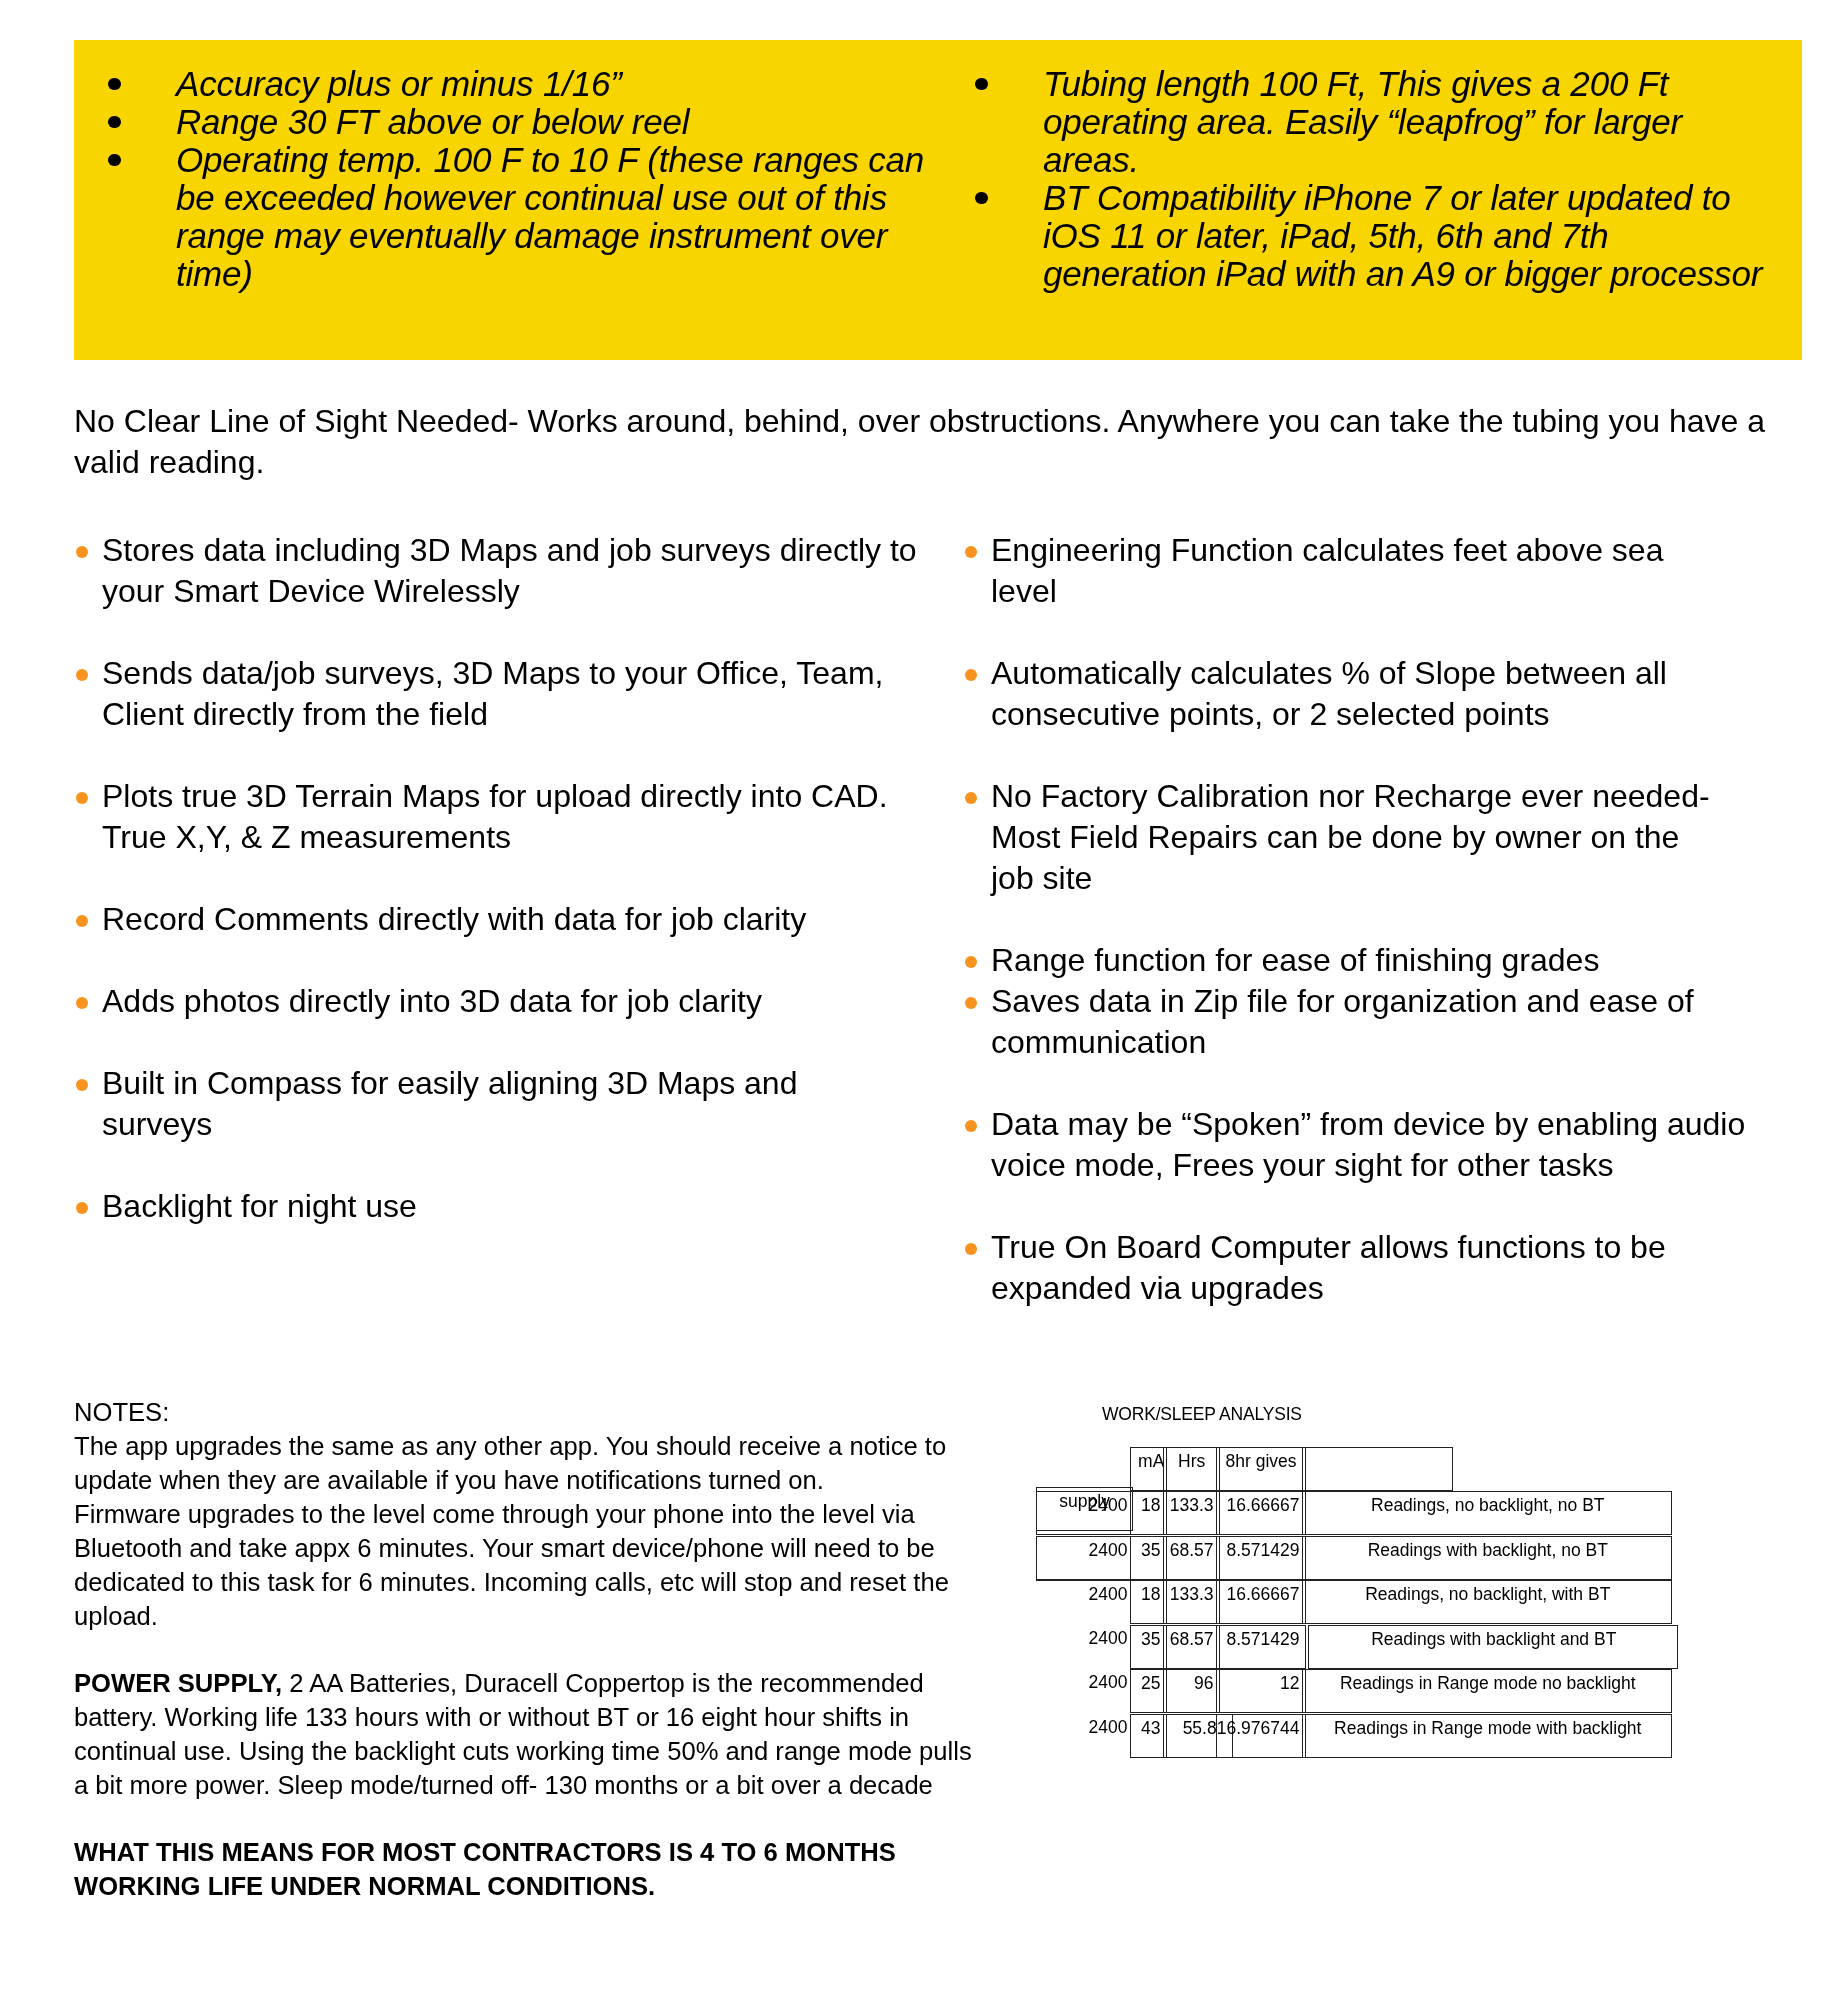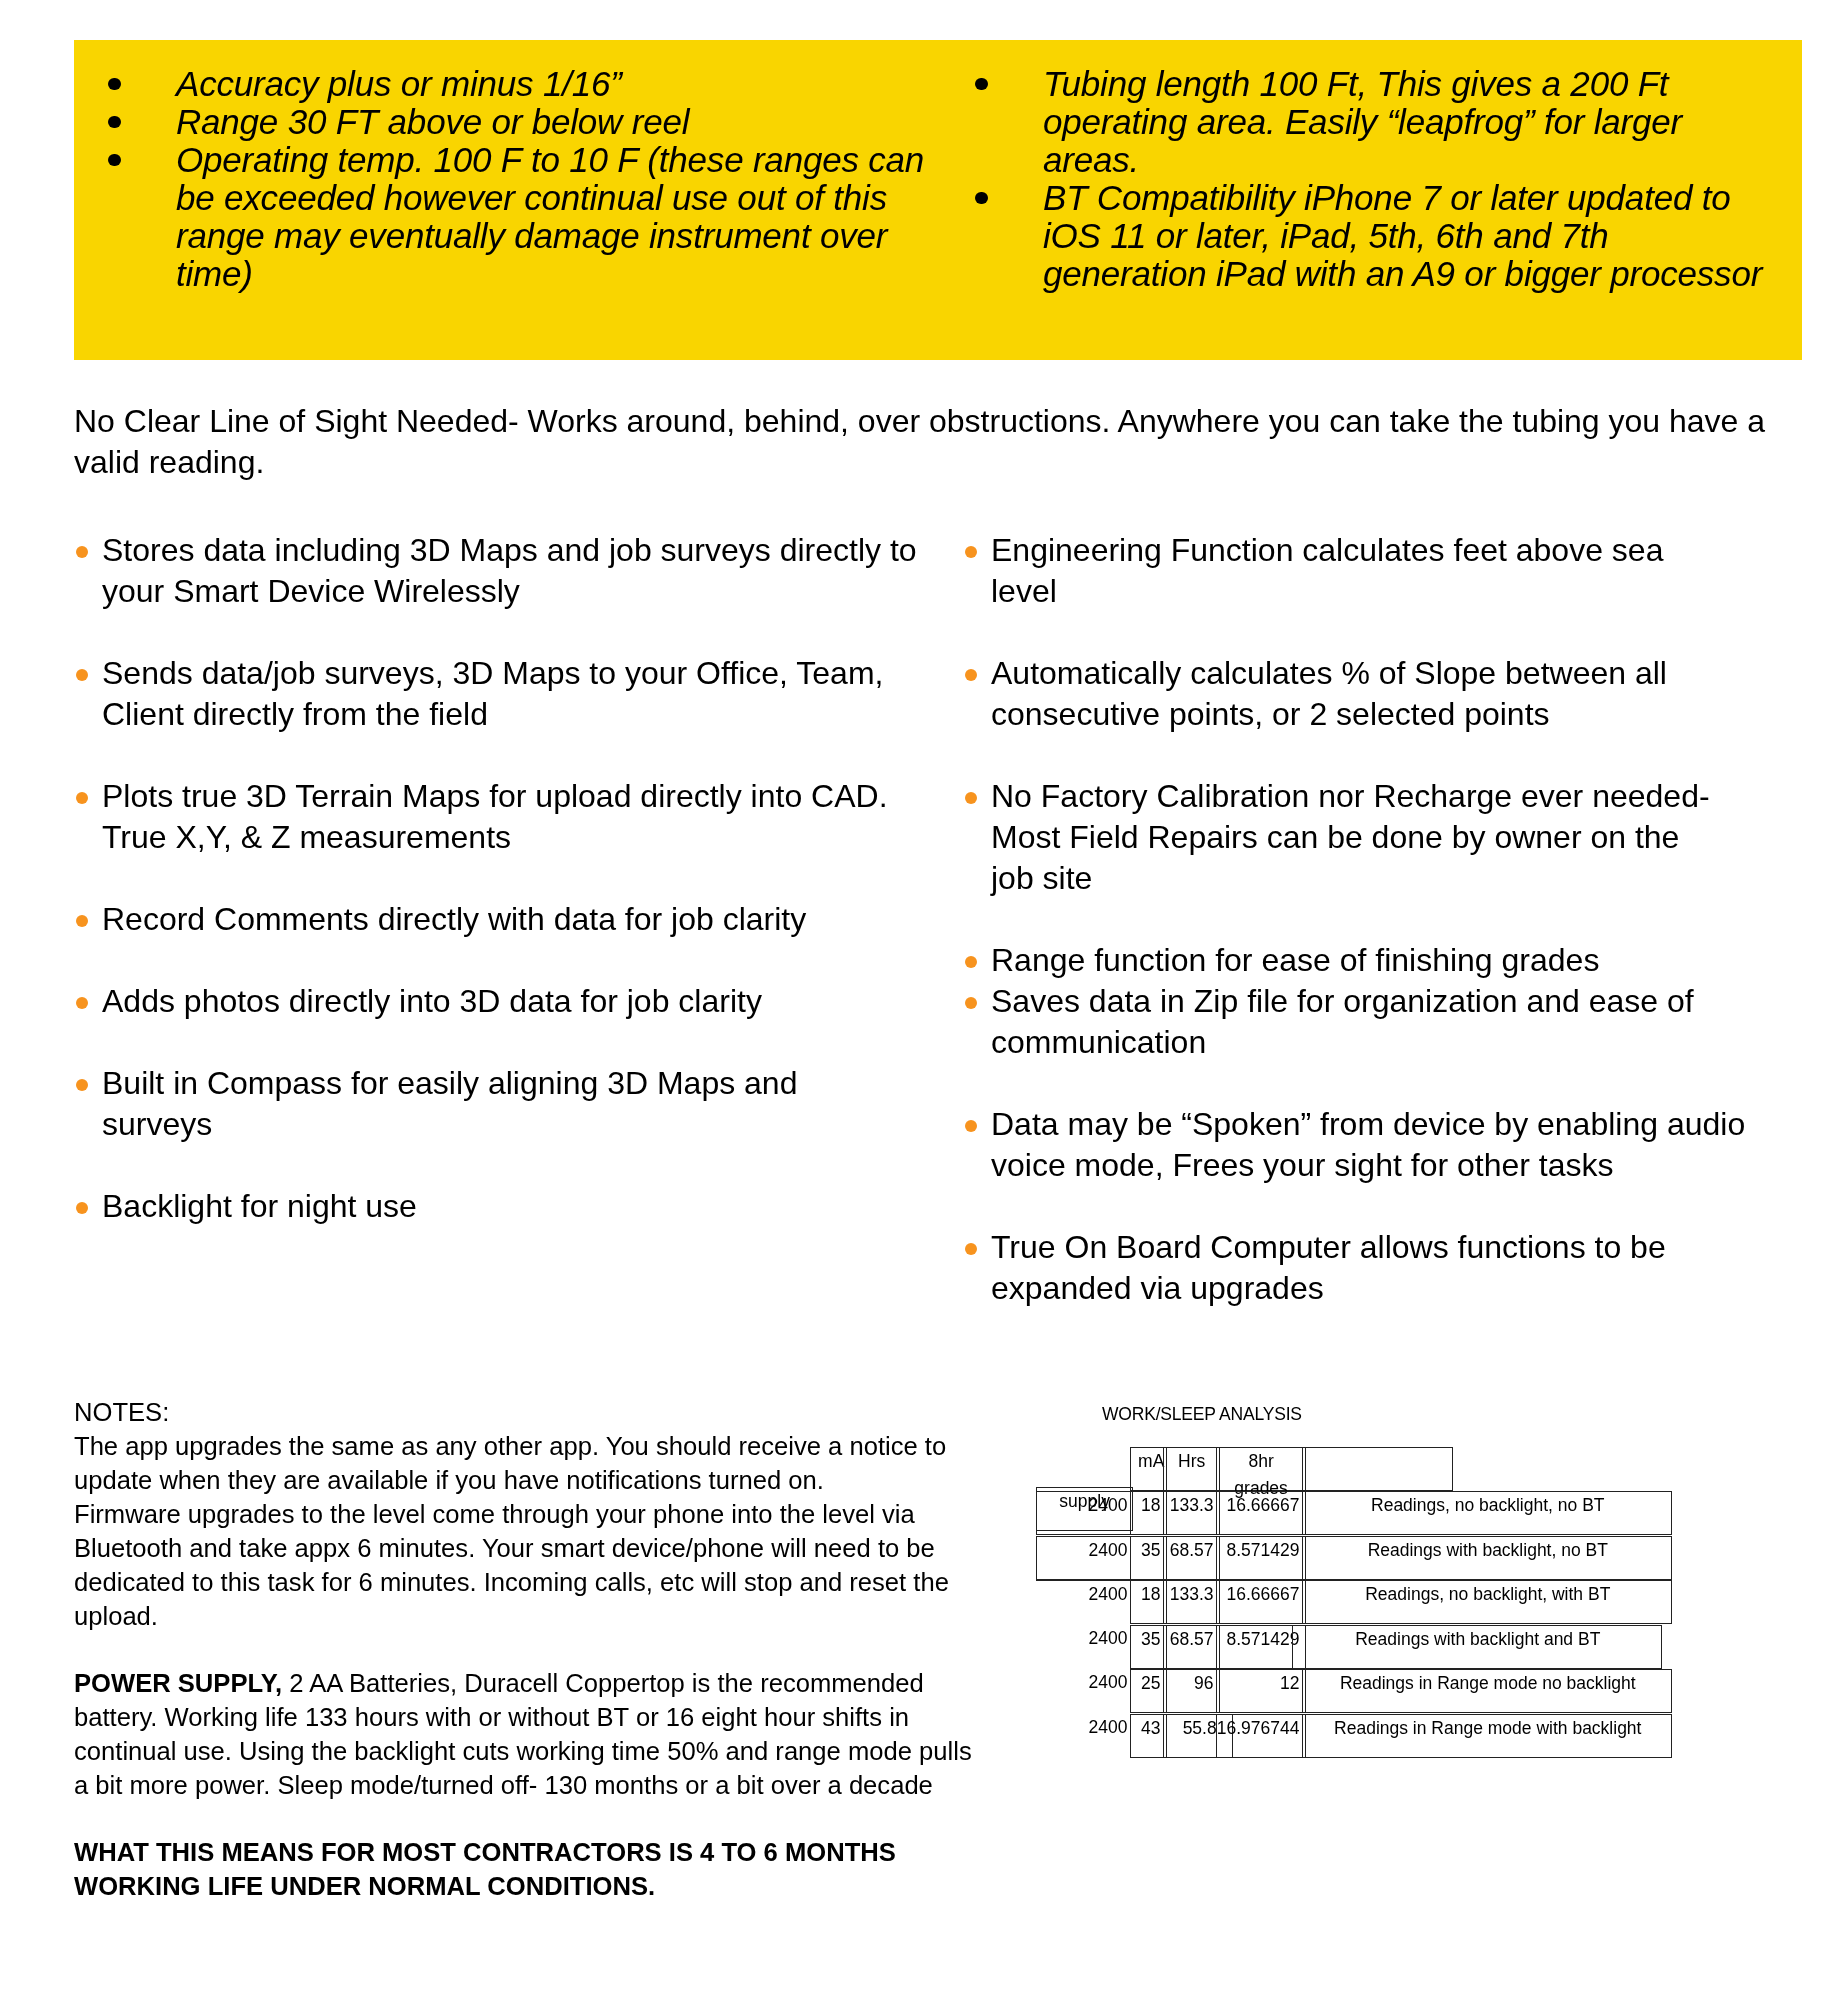--- a/index.html
+++ b/index.html
@@ -113,21 +113,21 @@
   <div class="gap"></div>
   <p><b>WHAT THIS MEANS FOR MOST CONTRACTORS IS 4 TO 6 MONTHS WORKING LIFE UNDER NORMAL CONDITIONS.</b></p>
 </div>
 
 <div class="table-title">WORK/SLEEP ANALYSIS</div>
 <div class="ws-table" id="ws-table">
     <div class="ws-row" style="top: 0px;">
       <div class="ws-cell hdr" style="left: 0px; width: 97px; text-align: center; padding: 0px 3.8px; margin-top: 40px;">supply</div>
       <div class="ws-cell hdr" style="left: 94px; width: 37px; text-align: center; padding: 0px 7px;">mA</div>
       <div class="ws-cell hdr" style="left: 127px; width: 57px; text-align: center; padding: 0px 3.8px;">Hrs</div>
-      <div class="ws-cell hdr" style="left: 180px; width: 90px; text-align: center; padding: 0px 3.8px;">8hr grades</div>
+      <div class="ws-cell hdr" style="left: 180px; width: 90px; text-align: center; padding: 0px 3.8px;">8hr gives</div>
       <div class="ws-cell hdr" style="left: 266px; width: 151px; text-align: center; padding: 0px 3.8px;"></div>
     </div>
     <div class="ws-row" style="top: 44px;">
       <div class="ws-cell num" style="left: 0px; width: 97px; border-top: 1.9px solid rgb(34, 34, 34); border-bottom: 1.9px solid rgb(34, 34, 34); border-left: 1.9px solid rgb(34, 34, 34); border-right: none;">2400</div>
       <div class="ws-cell num" style="left: 94px; width: 37px;">18</div>
       <div class="ws-cell num" style="left: 127px; width: 57px;">133.3</div>
       <div class="ws-cell num" style="left: 180px; width: 90px;">16.66667</div>
       <div class="ws-cell desc" style="left: 266px; width: 370px;">Readings, no backlight, no BT</div>
     </div>
     <div class="ws-row" style="top: 89px;">
@@ -142,21 +142,21 @@
       <div class="ws-cell num" style="left: 94px; width: 37px;">18</div>
       <div class="ws-cell num" style="left: 127px; width: 57px;">133.3</div>
       <div class="ws-cell num" style="left: 180px; width: 90px;">16.66667</div>
       <div class="ws-cell desc" style="left: 266px; width: 370px;">Readings, no backlight, with BT</div>
     </div>
     <div class="ws-row" style="top: 178px;">
       <div class="ws-cell num" style="left: 0px; width: 97px; border-width: initial; border-style: none; border-color: initial;">2400</div>
       <div class="ws-cell num" style="left: 94px; width: 37px;">35</div>
       <div class="ws-cell num" style="left: 127px; width: 57px;">68.57</div>
       <div class="ws-cell num" style="left: 180px; width: 90px;">8.571429</div>
-      <div class="ws-cell desc" style="left: 256px; width: 370px;">Readings with backlight and BT</div>
+      <div class="ws-cell desc" style="left: 272px; width: 370px;">Readings with backlight and BT</div>
     </div>
     <div class="ws-row" style="top: 222px;">
       <div class="ws-cell num" style="left: 0px; width: 97px; border-width: initial; border-style: none; border-color: initial;">2400</div>
       <div class="ws-cell num" style="left: 94px; width: 37px;">25</div>
       <div class="ws-cell num" style="left: 127px; width: 57px;">96</div>
       <div class="ws-cell num" style="left: 180px; width: 90px;">12</div>
       <div class="ws-cell desc" style="left: 266px; width: 370px;">Readings in Range mode no backlight</div>
     </div>
     <div class="ws-row" style="top: 267px;">
       <div class="ws-cell num" style="left: 0px; width: 97px; border-width: initial; border-style: none; border-color: initial;">2400</div>

